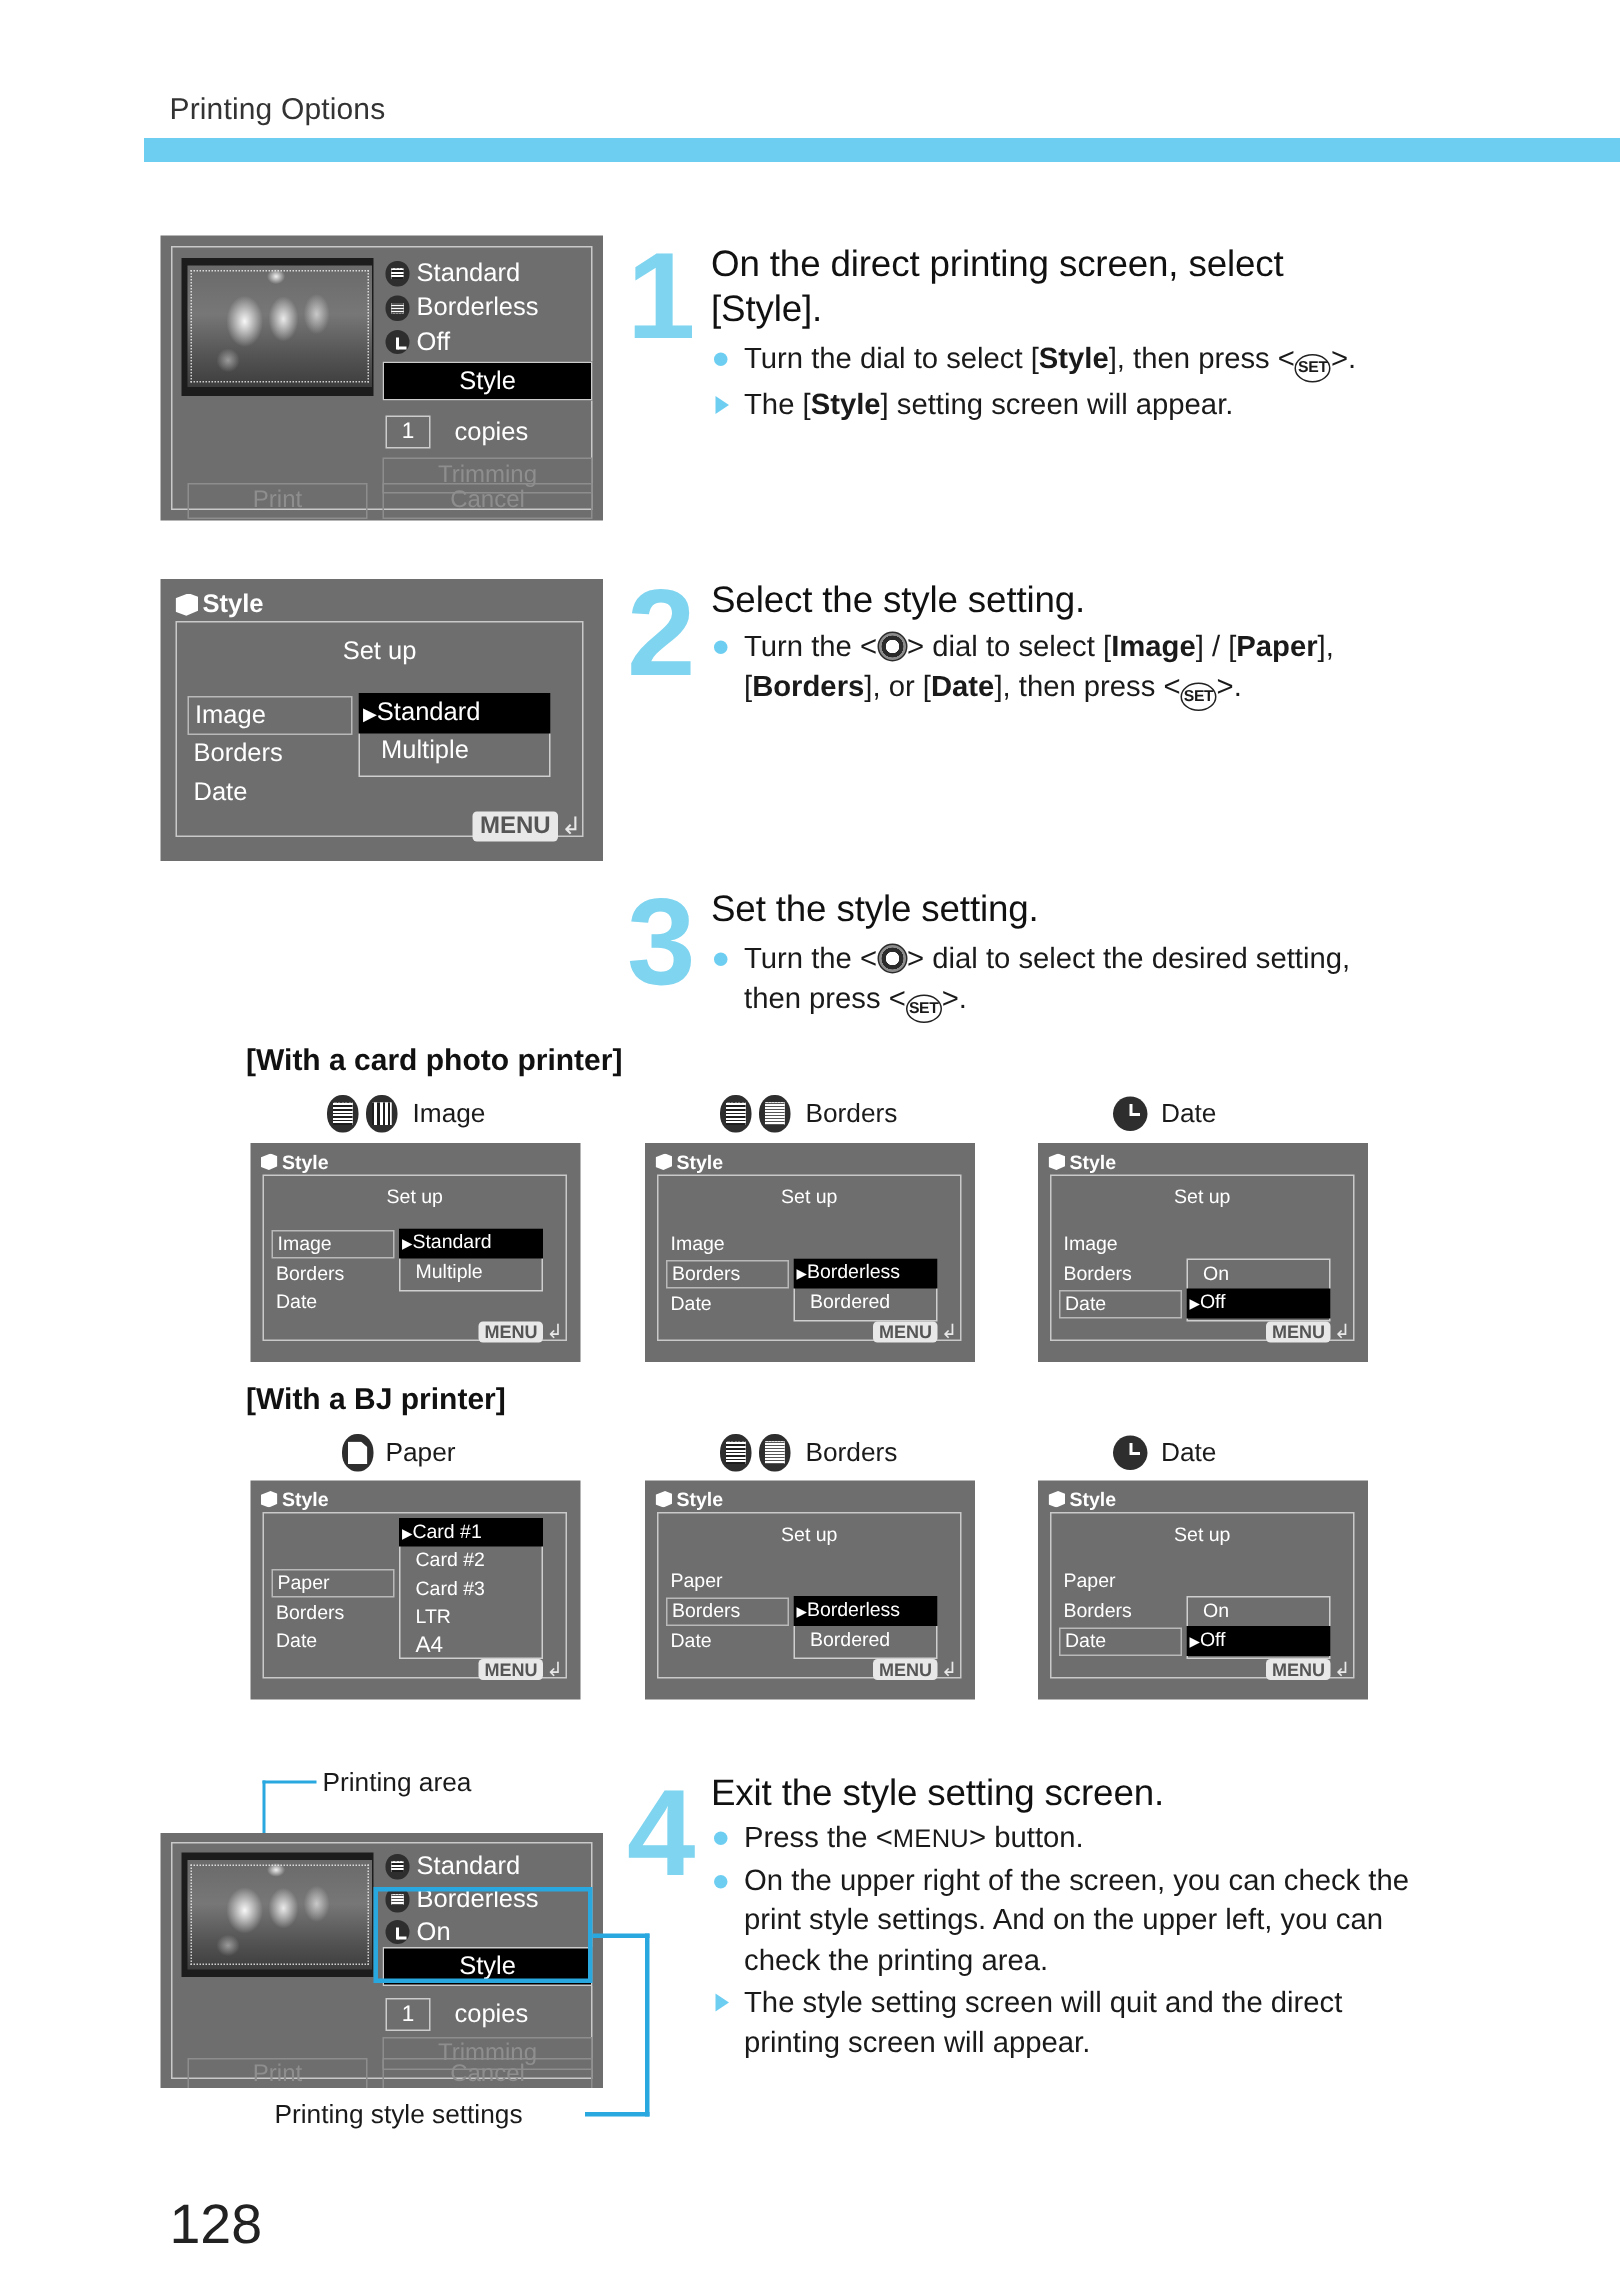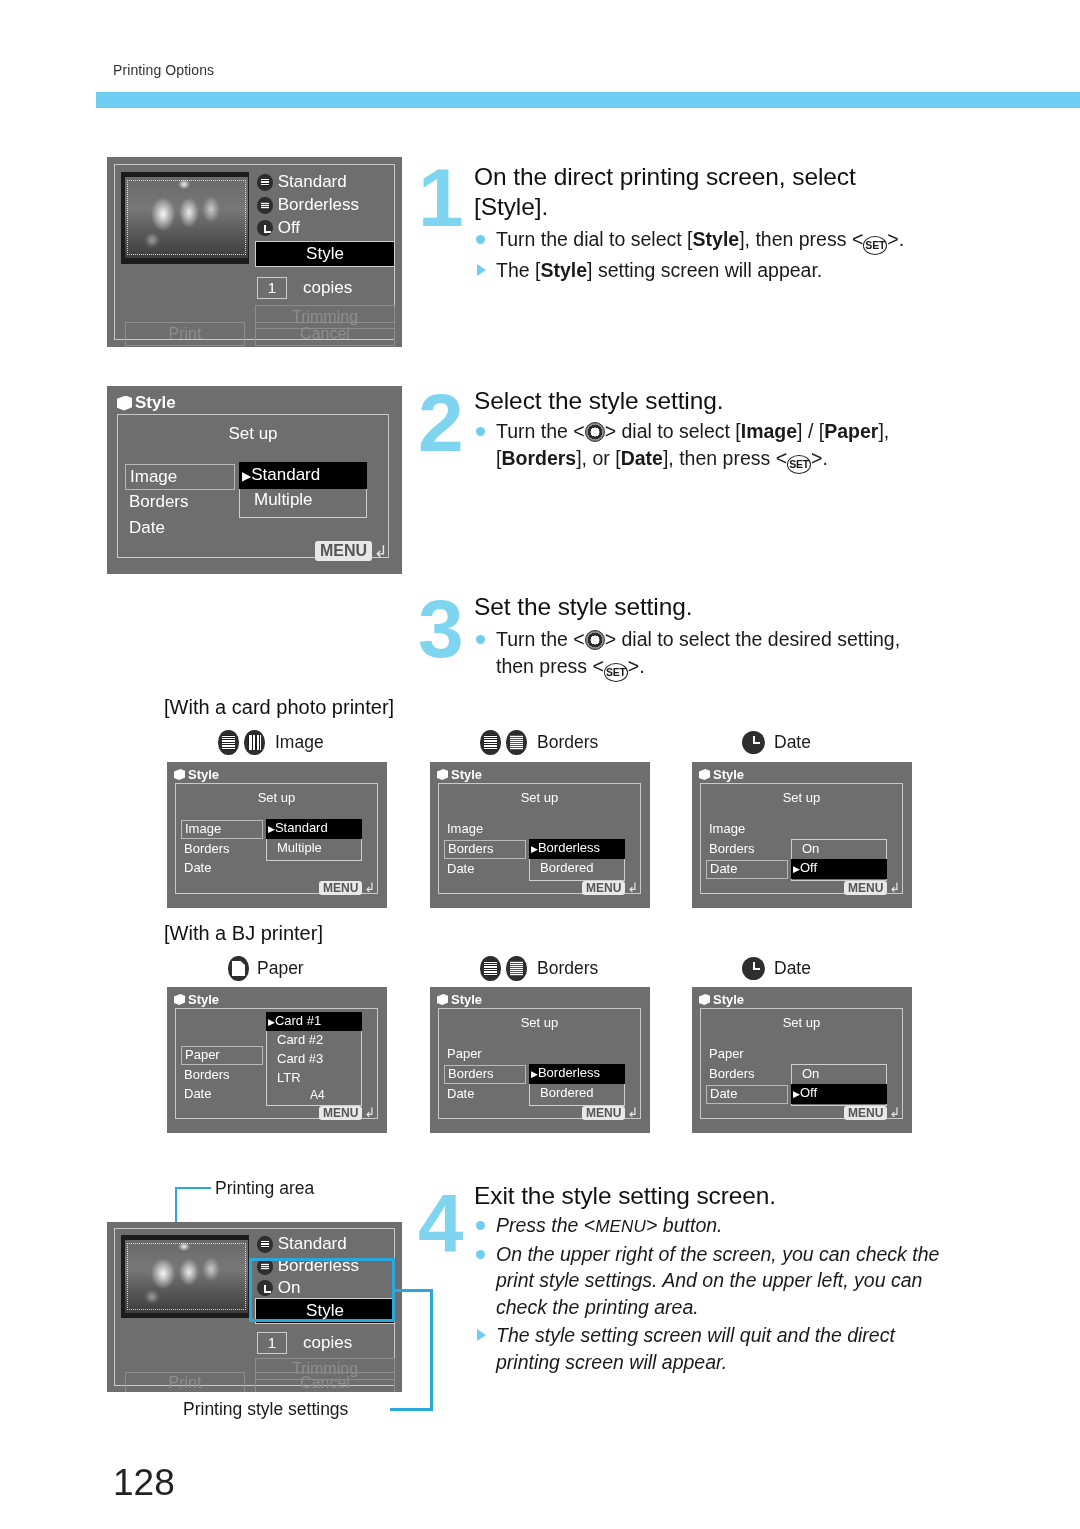--- a/index.html
+++ b/index.html
@@ -8,21 +8,21 @@
     background: #ffffff;
     font-family: "Liberation Sans", sans-serif;
     color: #1a1a1a;
     overflow: hidden;
   }
   .page { position: relative; width: 1080px; height: 1529px; }
 
   
   .hdr-title {
     position: absolute; left: 113px; top: 62px;
-    font-size: 14px; color: #333; letter-spacing: .1px;
+    font-size: 20px; color: #333; letter-spacing: .1px;
   }
   .hdr-bar {
     position: absolute; left: 96px; top: 92px;
     width: 984px; height: 16px; background: #6ecef2;
   }
 
   
   .stepnum {
     position: absolute;
     font-size: 82px; font-weight: bold; color: #7fd4f0;
@@ -63,21 +63,21 @@
     display: inline-block; width: 20px; height: 20px; vertical-align: -4px;
     border-radius: 50%;
     background:
       radial-gradient(circle at 50% 50%, #ffffff 0 4.4px, #2b2b2b 4.6px 7.2px, #8d8d8d 7.4px 10px);
     border: 1.4px solid #2b2b2b;
   }
   .menuword { font-family: "Liberation Sans", sans-serif; font-size: 17px; letter-spacing: .2px; }
 
   
   .subhead {
-    position: absolute; font-size: 20px; font-weight: normal; color: #111;
+    position: absolute; font-size: 20px; font-weight: bold; color: #111;
   }
   .colcap {
     position: absolute; font-size: 17.5px; color: #1a1a1a;
     display: flex; align-items: center; gap: 5px;
   }
 
   
   .picon {
     display: inline-block; width: 21px; height: 25px;
     background: #2e2e2e; border-radius: 48%;
@@ -387,21 +387,21 @@
     <div class="row" style="left:14px; top:59px; width:82px; height:19px; border:1.2px solid #b9b9b9; font-size:13px; padding-left:3px; line-height:16px;">Paper</div>
     <div class="row" style="left:17px; top:80px; font-size:13px;">Borders</div>
     <div class="row" style="left:17px; top:99px; font-size:13px;">Date</div>
     <div class="panel" style="left:99px; top:25px; width:96px; height:94px;"></div>
     <div class="sel" style="position:absolute; left:99px; top:25px; width:96px; height:19px; font-size:13px; line-height:17px; padding-left:2px;">
       <span style="font-size:9px;">▶</span><span>Card #1</span>
     </div>
     <div class="row" style="left:110px; top:45px; font-size:13px;">Card #2</div>
     <div class="row" style="left:110px; top:64px; font-size:13px;">Card #3</div>
     <div class="row" style="left:110px; top:83px; font-size:13px;">LTR</div>
-    <div class="row" style="left:110px; top:101px; font-size:12px;margin-left:33px;">A4</div>
+    <div class="row" style="left:110px; top:101px; font-size:15px;">A4</div>
     <div class="menubtn" style="left:152px; top:118px;">
       <span class="m" style="font-size:12px; padding:0 4px;">MENU</span>
       <span class="ret" style="font-size:13px;">↲</span>
     </div>
   </div>
 
   <div class="lcd" style="left:430px; top:987px; width:220px; height:146px;">
     <div class="ttl" style="left:7px; top:5px; font-size:13px;">
       <span class="ico-style" style="width:11px;height:11px;"></span>
       <span>Style</span>
@@ -477,21 +477,21 @@
   </div>
 
   <div class="clbox" style="left:249px; top:1258px; width:146px; height:64px;"></div>
   <div class="cl" style="left:395px; top:1289px; width:38px; height:3px;"></div>
   <div class="cl" style="left:430px; top:1289px; width:3px; height:122px;"></div>
   <div class="cl" style="left:390px; top:1408px; width:43px; height:3px;"></div>
   <div class="anno" style="left:183px; top:1399px;">Printing style settings</div>
 
   <div class="stepnum" style="left:418px; top:1182px;">4</div>
   <div class="steptitle" style="left:474px; top:1181px; width:500px;">Exit the style setting screen.</div>
-  <div class="stepbody" style="left:474px; top:1212px; width:510px;font-style:italic;">
+  <div class="stepbody" style="left:474px; top:1212px; width:510px;">
     <div class="li bullet-dot">
       Press the &lt;<span class="menuword">MENU</span>&gt; button.
     </div>
     <div class="li bullet-dot">
       On the upper right of the screen, you can check the<br>print style settings. And on the upper left, you can<br>check the printing area.
     </div>
     <div class="li bullet-tri">
       The style setting screen will quit and the direct<br>printing screen will appear.
     </div>
   </div>

